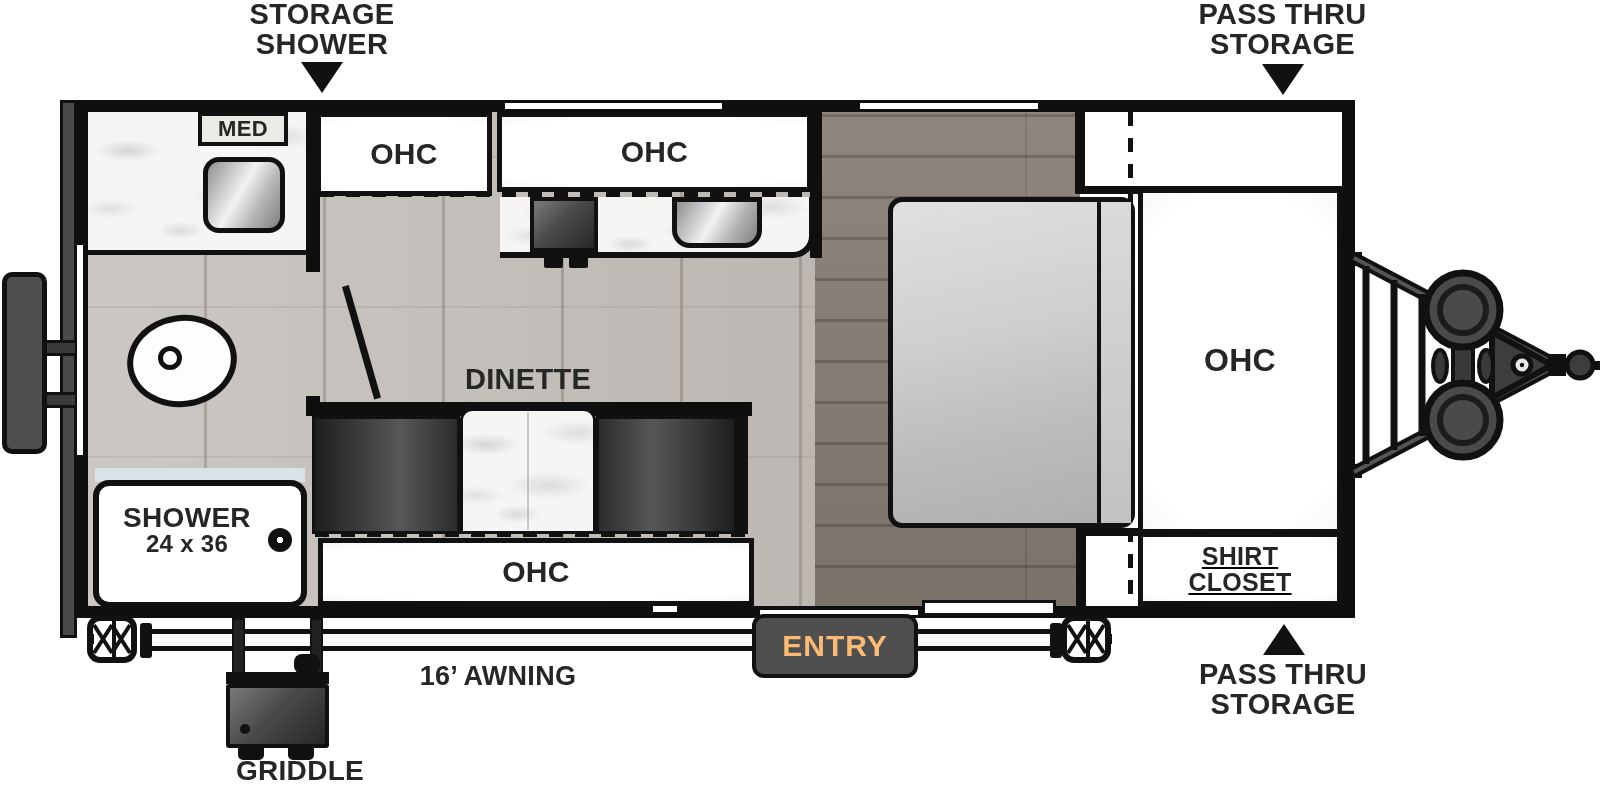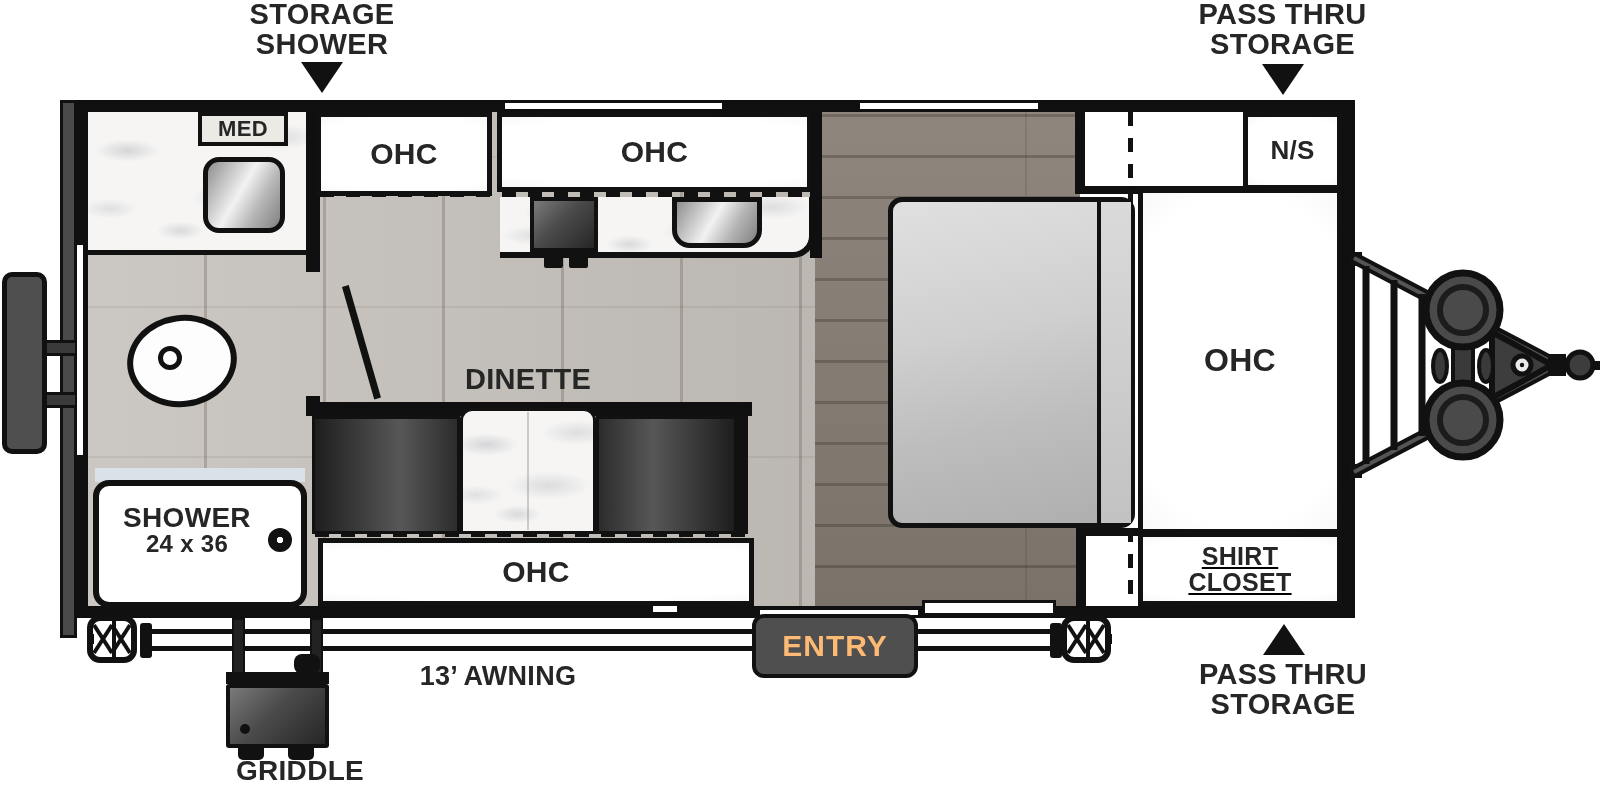--- a/index.html
+++ b/index.html
@@ -104,23 +104,20 @@
   <div class="abs box ohc center" style="left:318px;top:538px;width:436px;height:68px;">
     <span class="lbl" style="font-size:30px;">OHC</span>
   </div>
 
   <div class="abs wall" style="left:1075px;top:112px;width:10px;height:82px;"></div>
   <div class="abs wall" style="left:1076px;top:528px;width:10px;height:78px;"></div>
   <div class="abs wall" style="left:1080px;top:186px;width:262px;height:8px;"></div>
   <div class="abs wall" style="left:1080px;top:528px;width:262px;height:8px;"></div>
   <div class="abs dash-v" style="left:1128px;top:112px;height:492px;"></div>
 
-  <div class="abs box ohc center" style="left:1243px;top:112px;width:99px;height:78px;">
-    <span class="lbl" style="font-size:26px;">N/S</span>
-  </div>
   <div class="abs box ohc center" style="left:1138px;top:188px;width:204px;height:346px;">
     <span class="lbl" style="font-size:32px;">OHC</span>
   </div>
   <div class="abs box ohc col" style="left:1138px;top:532px;width:204px;height:74px;text-decoration:underline;">
     <span class="lbl" style="font-size:25px;">SHIRT</span>
     <span class="lbl" style="font-size:25px;">CLOSET</span>
   </div>
 
   <div class="abs" style="left:888px;top:197px;width:247px;height:331px;border:5px solid #111;border-radius:14px;background:linear-gradient(168deg,#e0e0e0 0%,#cfcfcf 40%,#bdbdbd 68%,#aeaeae 100%);"></div>
   <div class="abs" style="left:1097px;top:200px;width:4px;height:325px;background:#111;"></div>
@@ -179,21 +176,21 @@
       <rect x="26" y="1" width="4" height="46" fill="#111"></rect>
       <rect x="46" y="19" width="6" height="10" fill="#111"></rect>
     </svg>
   </div>
 
   <div class="abs center" style="left:752px;top:614px;width:166px;height:64px;background:#4f4f4f;border:4px solid #111;border-radius:12px;">
     <span class="lbl" style="font-size:30px;color:#fdba74;letter-spacing:1px;">ENTRY</span>
   </div>
 
   <div class="abs center" style="left:408px;top:662px;width:180px;height:28px;">
-    <span class="lbl" style="font-size:27px;">13’ AWNING</span>
+    <span class="lbl" style="font-size:27px;">16’ AWNING</span>
   </div>
 
   <div class="abs" style="left:232px;top:618px;width:13px;height:62px;background:#222;border:2px solid #111;"></div>
   <div class="abs" style="left:310px;top:618px;width:13px;height:62px;background:#222;border:2px solid #111;"></div>
   <div class="abs" style="left:294px;top:654px;width:26px;height:20px;background:#111;border-radius:8px;"></div>
   <div class="abs" style="left:226px;top:672px;width:103px;height:12px;background:#111;"></div>
   <div class="abs dark-grad" style="left:226px;top:684px;width:103px;height:64px;border:4px solid #111;border-radius:3px;"></div>
   <div class="abs" style="left:240px;top:724px;width:10px;height:10px;background:#111;border-radius:50%;"></div>
   <div class="abs" style="left:238px;top:748px;width:26px;height:12px;background:#111;border-radius:0 0 5px 5px;"></div>
   <div class="abs" style="left:288px;top:748px;width:26px;height:12px;background:#111;border-radius:0 0 5px 5px;"></div>

